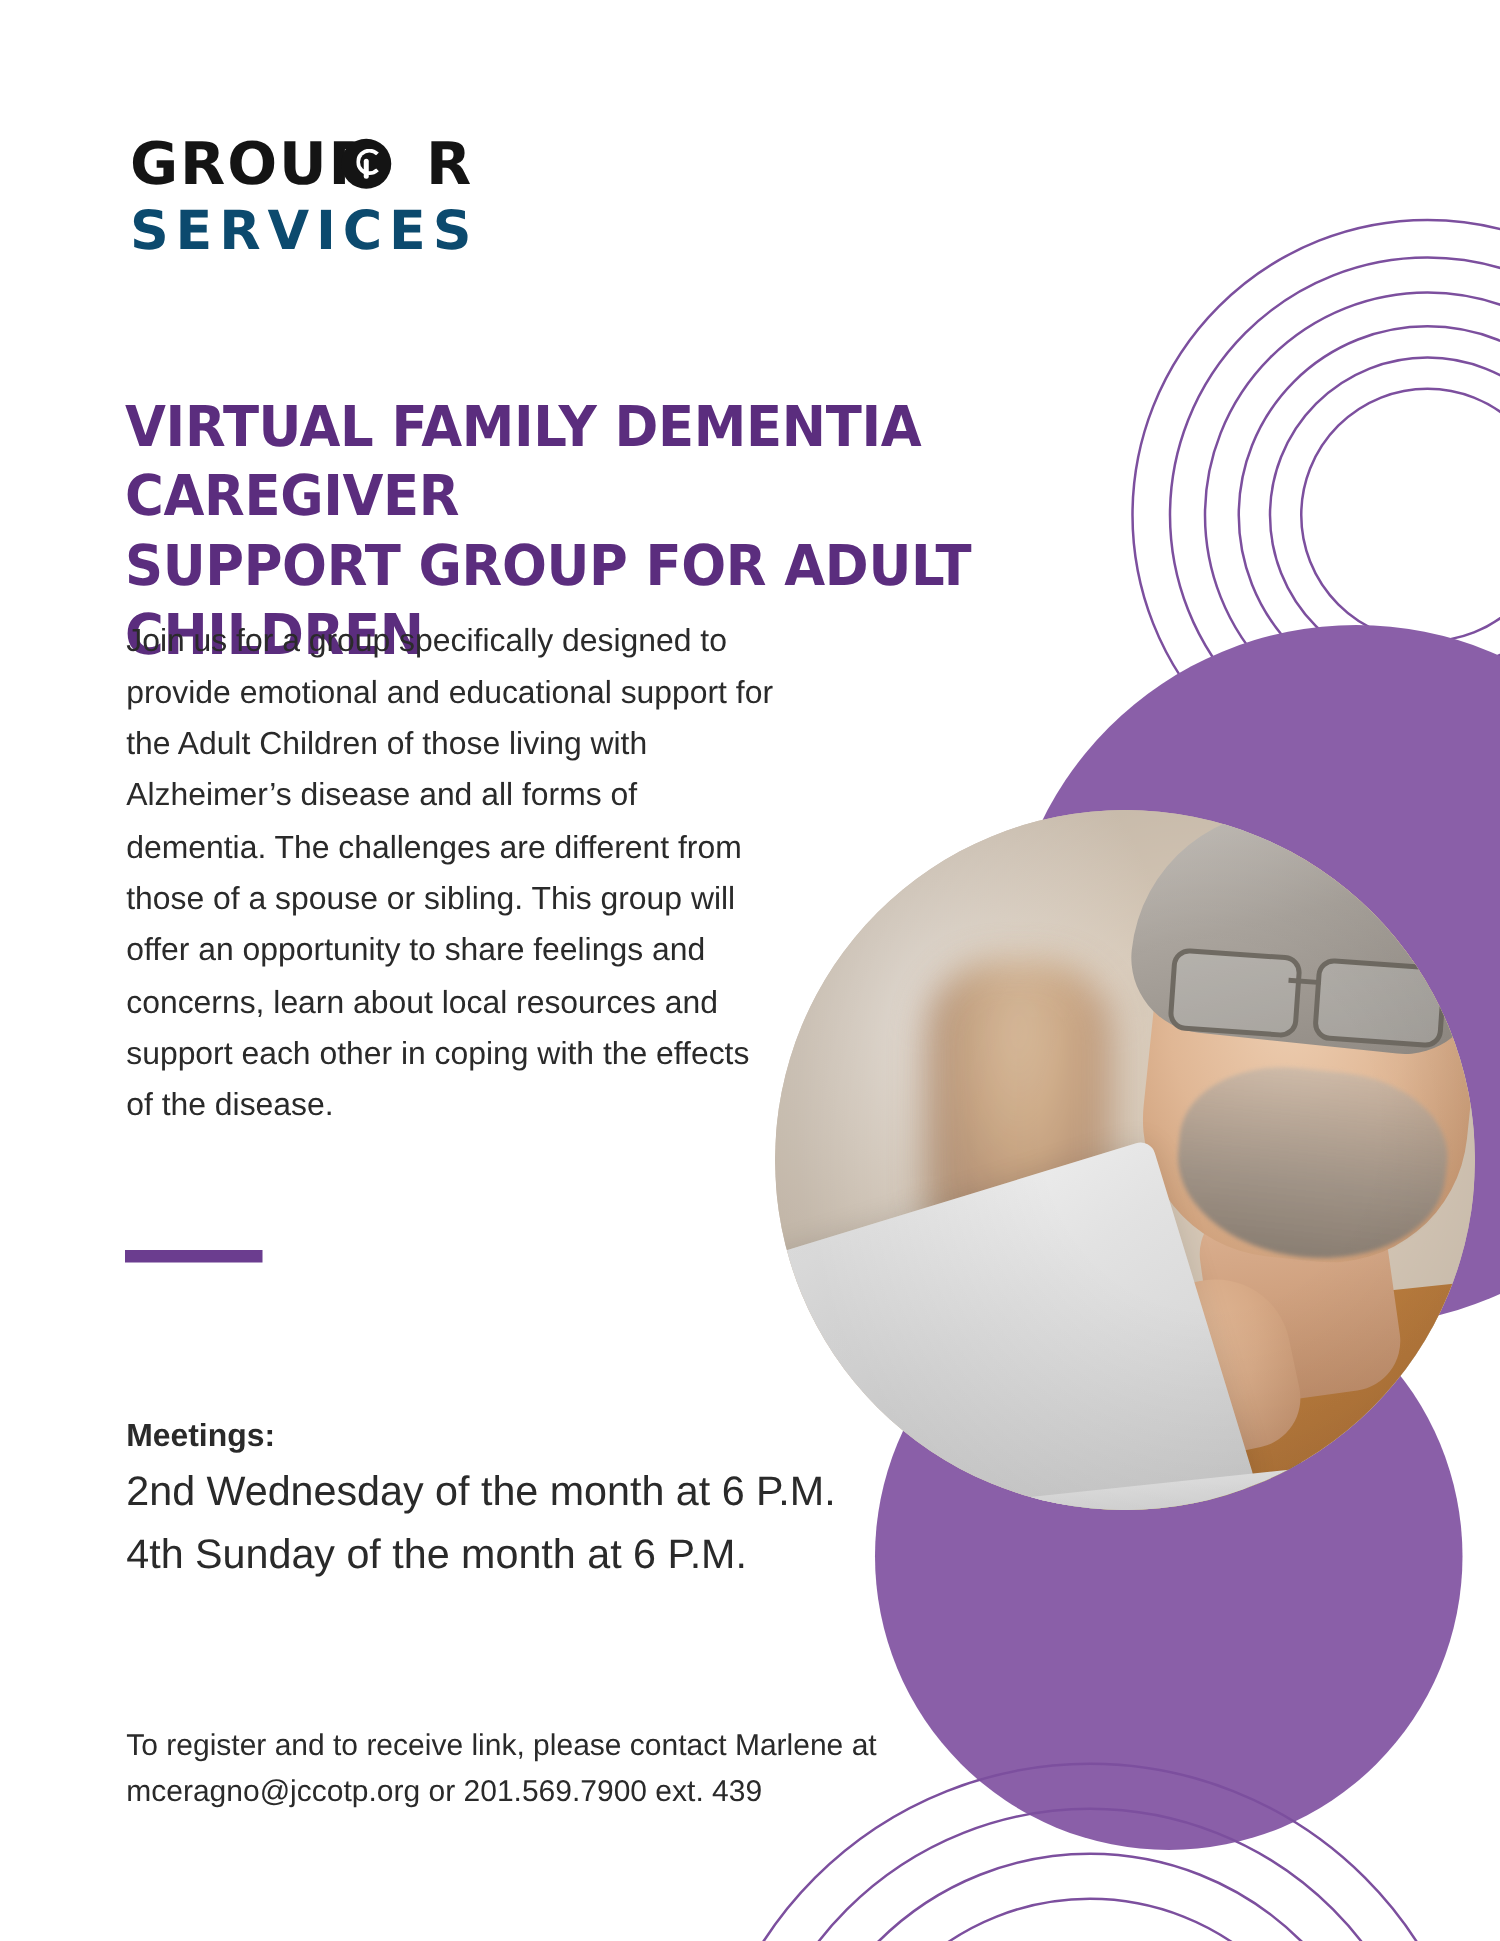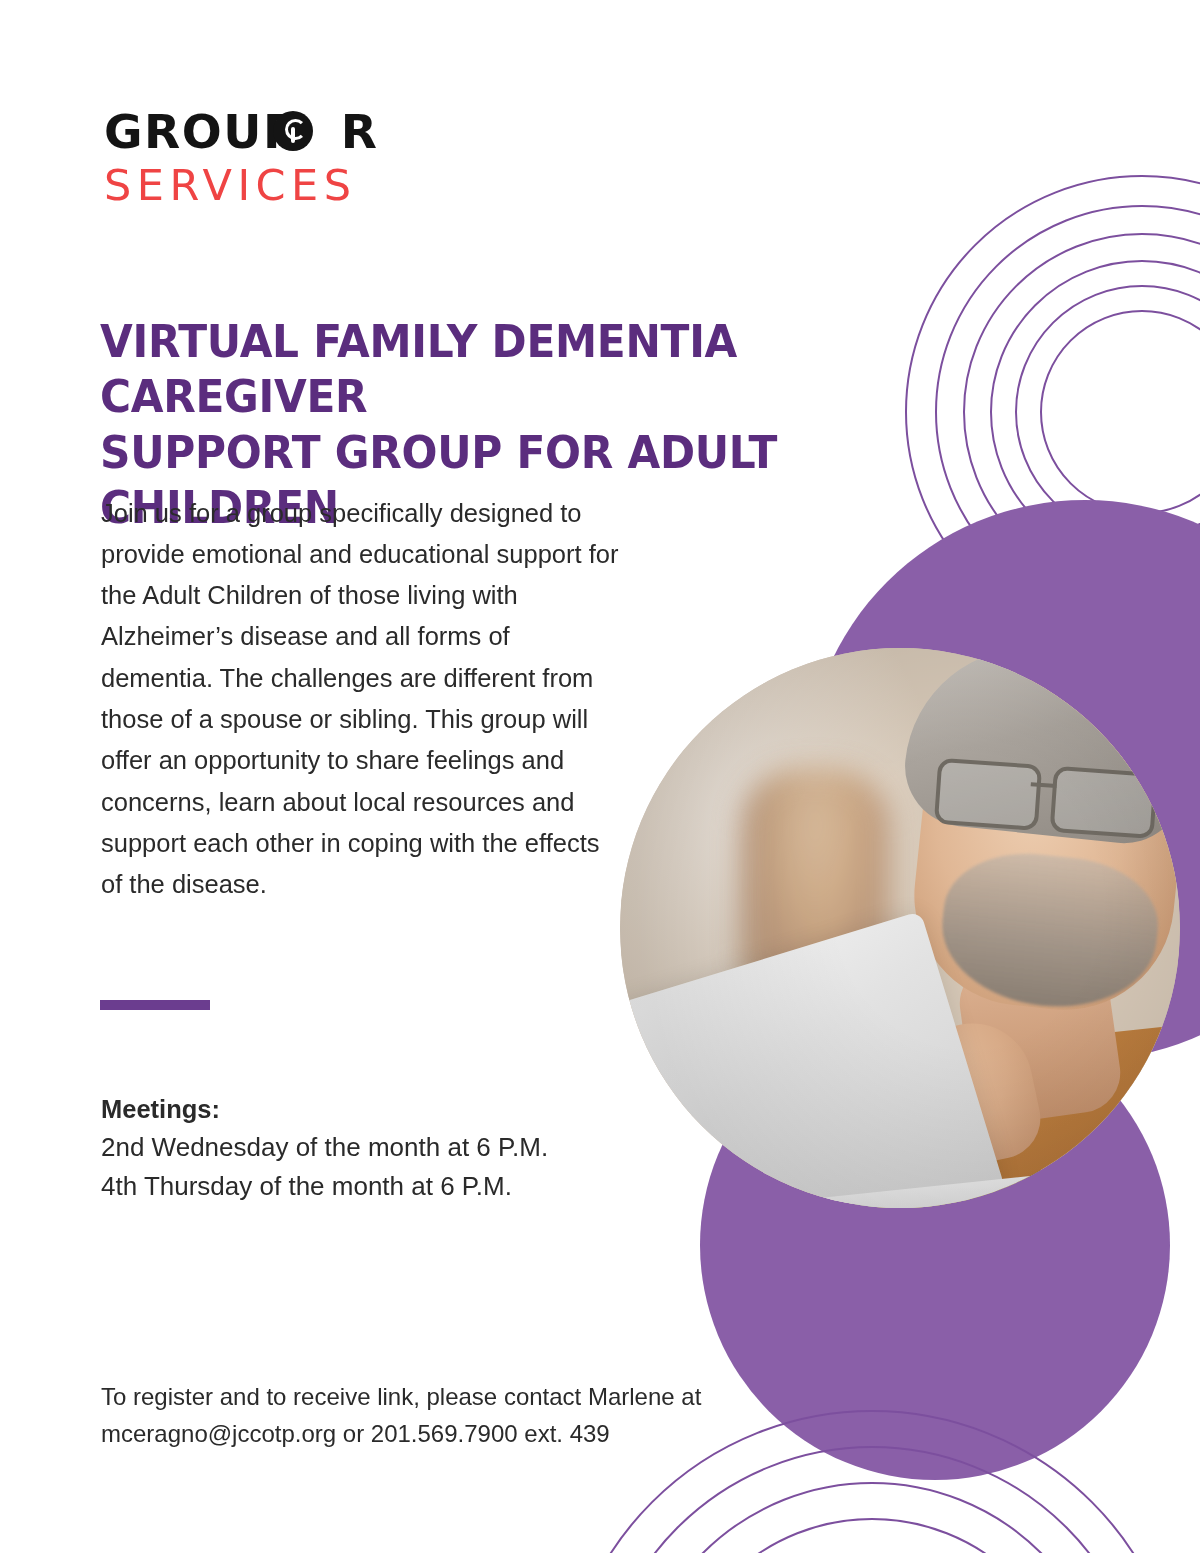--- a/index.html
+++ b/index.html
@@ -48,24 +48,24 @@
     font-family: "DejaVu Sans", sans-serif;
     font-weight: 700;
     font-size: 47px;
     letter-spacing: 1.5px;
     color: #141414;
     line-height: 1;
     display: inline-block;
   }
   .logo-line2 {
     font-family: "DejaVu Sans", sans-serif;
-    font-weight: 400;
+    font-weight: 700;
     font-size: 43px;
     letter-spacing: 5.5px;
-    color: #ef4444;
+    color: #0c4a6e;
     line-height: 1;
     margin-top: 9px;
   }
   .logo-mark {
     position: absolute;
     left: 169px;
     top: 3px;
     width: 40px;
     height: 40px;
     border-radius: 50%;
@@ -136,23 +136,24 @@
     position: absolute;
     left: 101px;
     top: 1090px;
     width: 620px;
     color: #2a2a2a;
   }
   .meetings-title {
     font-size: 25.5px;
     font-weight: 700;
     line-height: 1.5;
+    margin-top: 40px;
   }
   .meetings-line {
-    font-size: 26px;
+    font-size: 33px;
     line-height: 1.5;
   }
 
   
   .contact {
     position: absolute;
     left: 101px;
     top: 1330px;
     width: 640px;
     font-size: 24px;
@@ -351,18 +352,18 @@
     <span class="l2">SUPPORT GROUP FOR ADULT CHILDREN</span>
   </h1>
 
   <p class="body-copy">Join us for a group specifically designed to provide emotional and educational support for the Adult Children of those living with Alzheimer’s disease and all forms of dementia. The challenges are different from those of a spouse or sibling. This group will offer an opportunity to share feelings and concerns, learn about local resources and support each other in coping with the effects of the disease.</p>
 
   <div class="rule"></div>
 
   <div class="meetings">
     <div class="meetings-title">Meetings:</div>
     <div class="meetings-line">2nd Wednesday of the month at 6 P.M.</div>
-    <div class="meetings-line">4th Thursday of the month at 6 P.M.</div>
+    <div class="meetings-line">4th Sunday of the month at 6 P.M.</div>
   </div>
 
   <p class="contact">To register and to receive link, please contact Marlene at mceragno@jccotp.org or 201.569.7900 ext. 439</p>
 
 </div>
 
 </body></html>

